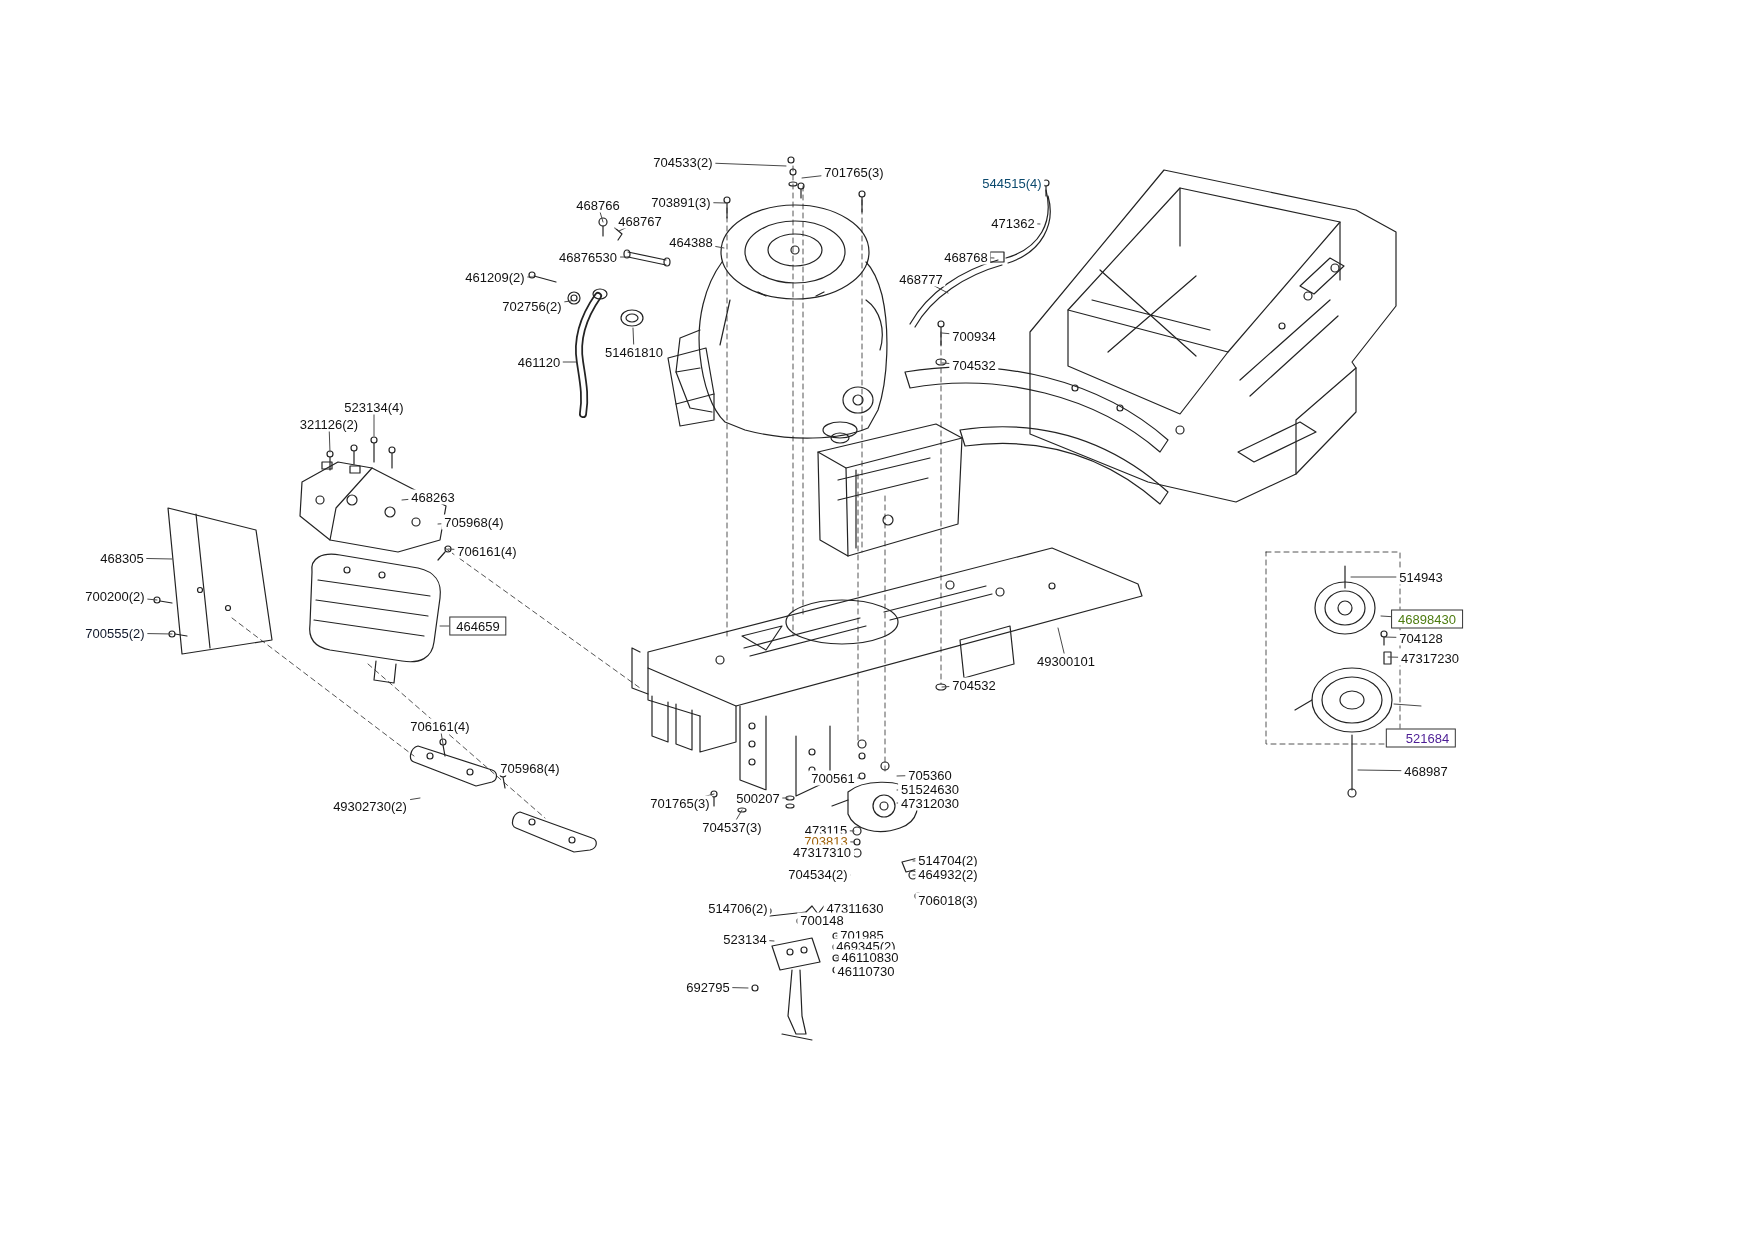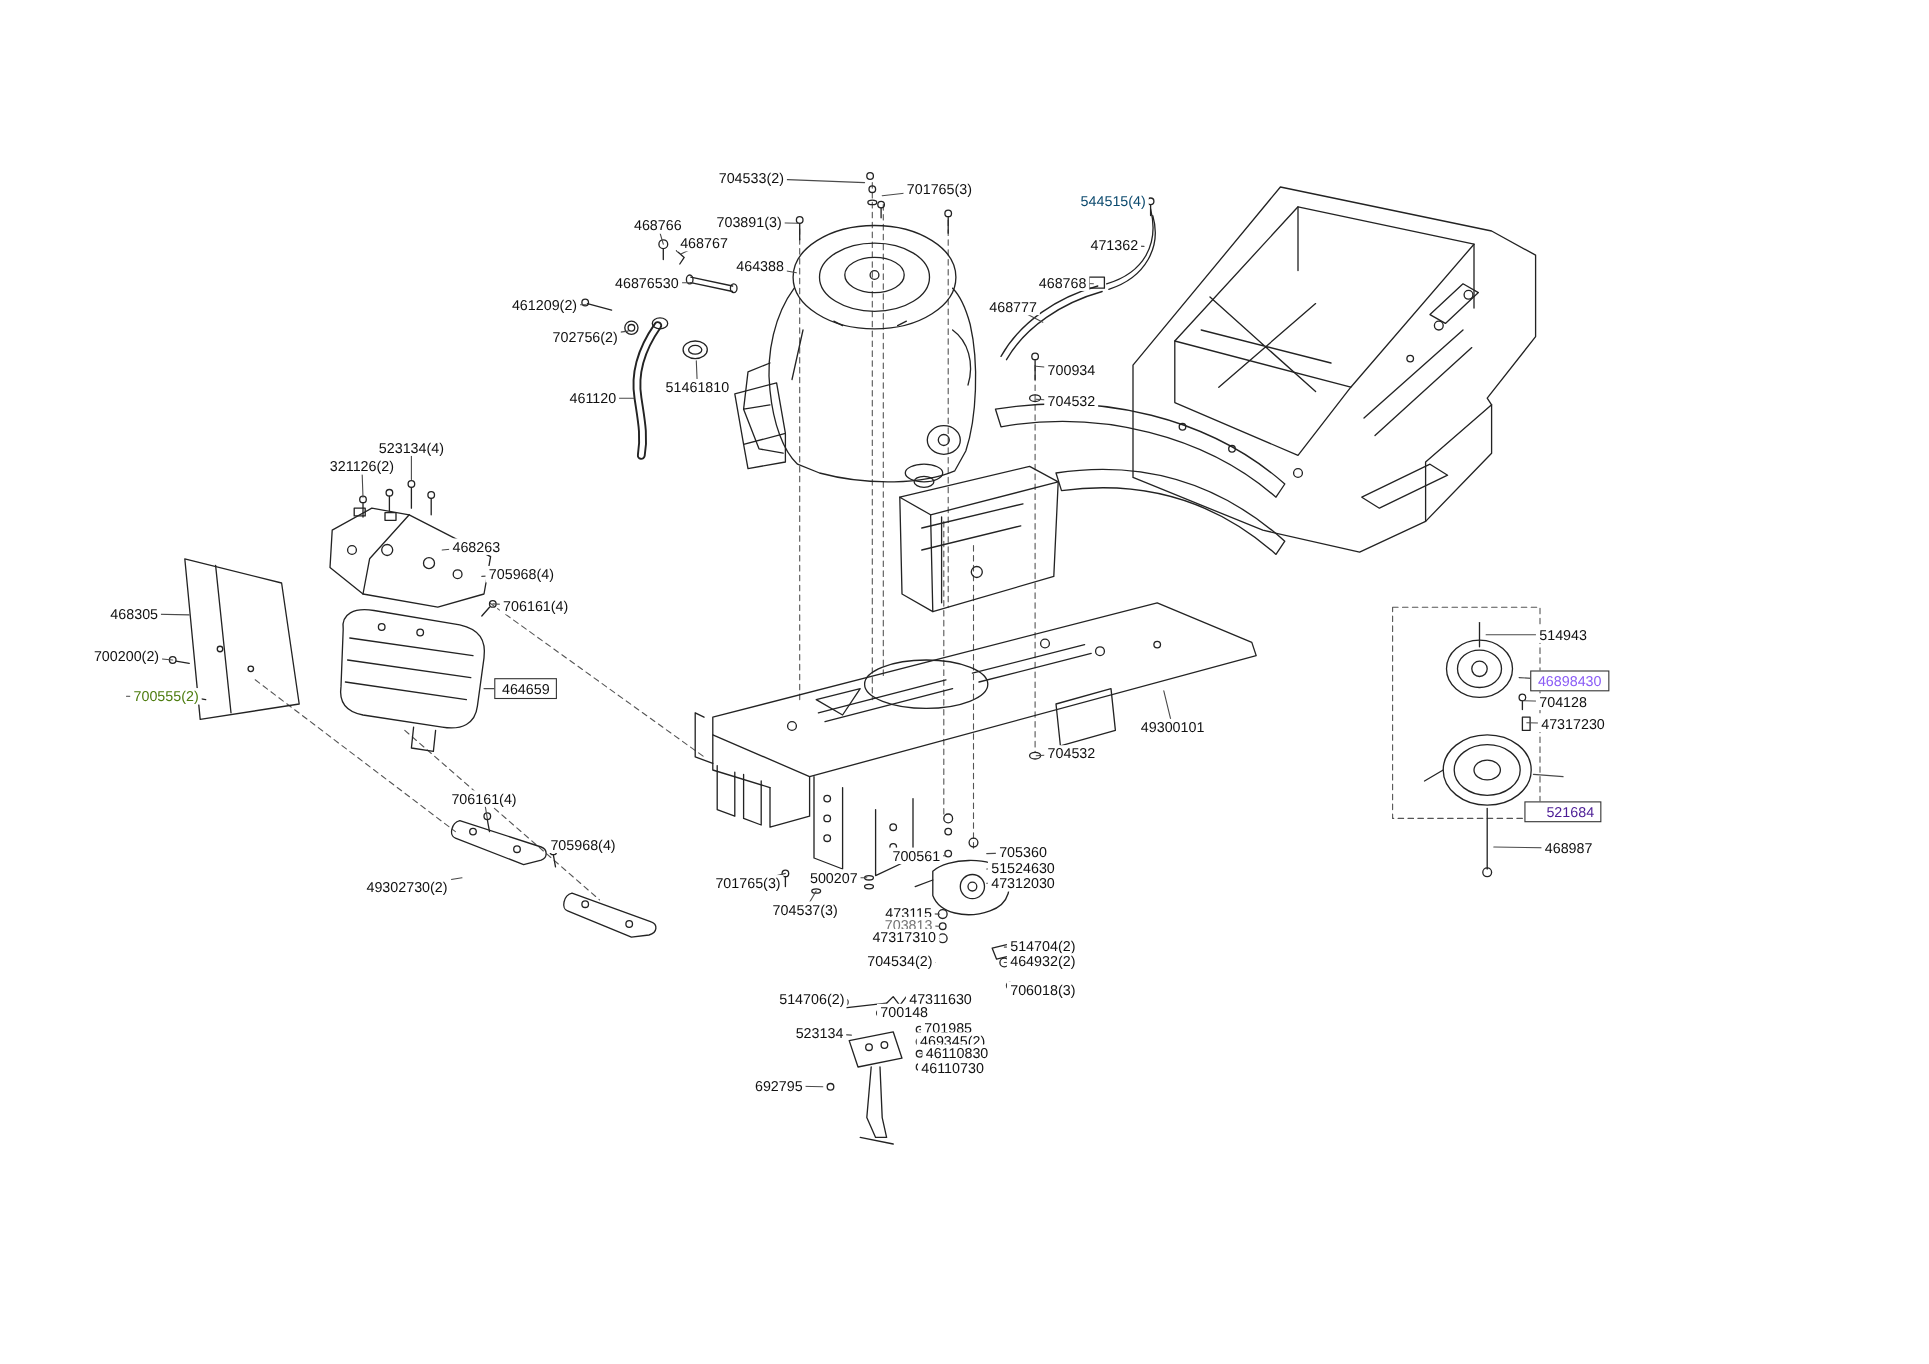--- a/index.html
+++ b/index.html
@@ -357,41 +357,41 @@
       <div class="part-label" style="left: 539px; top: 362px; color: rgb(17, 17, 17);">461120</div>
       <div class="part-label" style="left: 974px; top: 365px; color: rgb(17, 17, 17);">704532</div>
       <div class="part-label" style="left: 374px; top: 407px; color: rgb(17, 17, 17);">523134(4)</div>
       <div class="part-label" style="left: 329px; top: 424px; color: rgb(17, 17, 17);">321126(2)</div>
       <div class="part-label" style="left: 433px; top: 497px; color: rgb(17, 17, 17);">468263</div>
       <div class="part-label" style="left: 474px; top: 522px; color: rgb(17, 17, 17);">705968(4)</div>
       <div class="part-label" style="left: 487px; top: 551px; color: rgb(17, 17, 17);">706161(4)</div>
       <div class="part-label" style="left: 122px; top: 558px; color: rgb(17, 17, 17);">468305</div>
       <div class="part-label" style="left: 115px; top: 596px; color: rgb(17, 17, 17);">700200(2)</div>
       <div class="part-label boxed" style="left: 478px; top: 626px; color: rgb(17, 17, 17);">464659</div>
-      <div class="part-label" style="left: 115px; top: 633px; color: #4d7c0f; margin-left: 36px;">700555(2)</div>
+      <div class="part-label" style="left: 115px; top: 633px; color: #0f172a;">700555(2)</div>
       <div class="part-label" style="left: 1421px; top: 577px; color: rgb(17, 17, 17);">514943</div>
-      <div class="part-label boxed" style="left: 1427px; top: 619px; color: #8b5cf6;">46898430</div>
+      <div class="part-label boxed" style="left: 1427px; top: 619px; color: #4d7c0f;">46898430</div>
       <div class="part-label" style="left: 1421px; top: 638px; color: rgb(17, 17, 17);">704128</div>
       <div class="part-label" style="left: 1430px; top: 658px; color: rgb(17, 17, 17);">47317230</div>
       <div class="part-label" style="left: 1066px; top: 661px; color: rgb(17, 17, 17);">49300101</div>
       <div class="part-label boxed" style="left: 1421px; top: 738px; color: #4c1d95; padding-left: 19px;">521684</div>
       <div class="part-label" style="left: 974px; top: 685px; color: rgb(17, 17, 17);">704532</div>
       <div class="part-label" style="left: 1426px; top: 771px; color: rgb(17, 17, 17);">468987</div>
       <div class="part-label" style="left: 440px; top: 726px; color: rgb(17, 17, 17);">706161(4)</div>
       <div class="part-label" style="left: 530px; top: 768px; color: rgb(17, 17, 17);">705968(4)</div>
       <div class="part-label" style="left: 833px; top: 778px; color: rgb(17, 17, 17);">700561</div>
       <div class="part-label" style="left: 930px; top: 775px; color: rgb(17, 17, 17);">705360</div>
       <div class="part-label" style="left: 930px; top: 789px; color: rgb(17, 17, 17);">51524630</div>
       <div class="part-label" style="left: 930px; top: 803px; color: rgb(17, 17, 17);">47312030</div>
       <div class="part-label" style="left: 370px; top: 806px; color: rgb(17, 17, 17);">49302730(2)</div>
       <div class="part-label" style="left: 680px; top: 803px; color: rgb(17, 17, 17);">701765(3)</div>
       <div class="part-label" style="left: 758px; top: 798px; color: rgb(17, 17, 17);">500207</div>
       <div class="part-label" style="left: 732px; top: 827px; color: rgb(17, 17, 17);">704537(3)</div>
       <div class="part-label" style="left: 826px; top: 830px; color: rgb(17, 17, 17);">473115</div>
-      <div class="part-label" style="left: 826px; top: 841px; color: #737373;">703813</div>
+      <div class="part-label" style="left: 826px; top: 841px; color: #a16207;">703813</div>
       <div class="part-label" style="left: 822px; top: 852px; color: rgb(17, 17, 17);">47317310</div>
       <div class="part-label" style="left: 948px; top: 860px; color: rgb(17, 17, 17);">514704(2)</div>
       <div class="part-label" style="left: 818px; top: 874px; color: rgb(17, 17, 17);">704534(2)</div>
       <div class="part-label" style="left: 948px; top: 874px; color: rgb(17, 17, 17);">464932(2)</div>
       <div class="part-label" style="left: 948px; top: 900px; color: rgb(17, 17, 17);">706018(3)</div>
       <div class="part-label" style="left: 855px; top: 908px; color: rgb(17, 17, 17);">47311630</div>
       <div class="part-label" style="left: 738px; top: 908px; color: rgb(17, 17, 17);">514706(2)</div>
       <div class="part-label" style="left: 822px; top: 920px; color: rgb(17, 17, 17);">700148</div>
       <div class="part-label" style="left: 745px; top: 939px; color: rgb(17, 17, 17);">523134</div>
       <div class="part-label" style="left: 862px; top: 935px; color: rgb(17, 17, 17);">701985</div>

